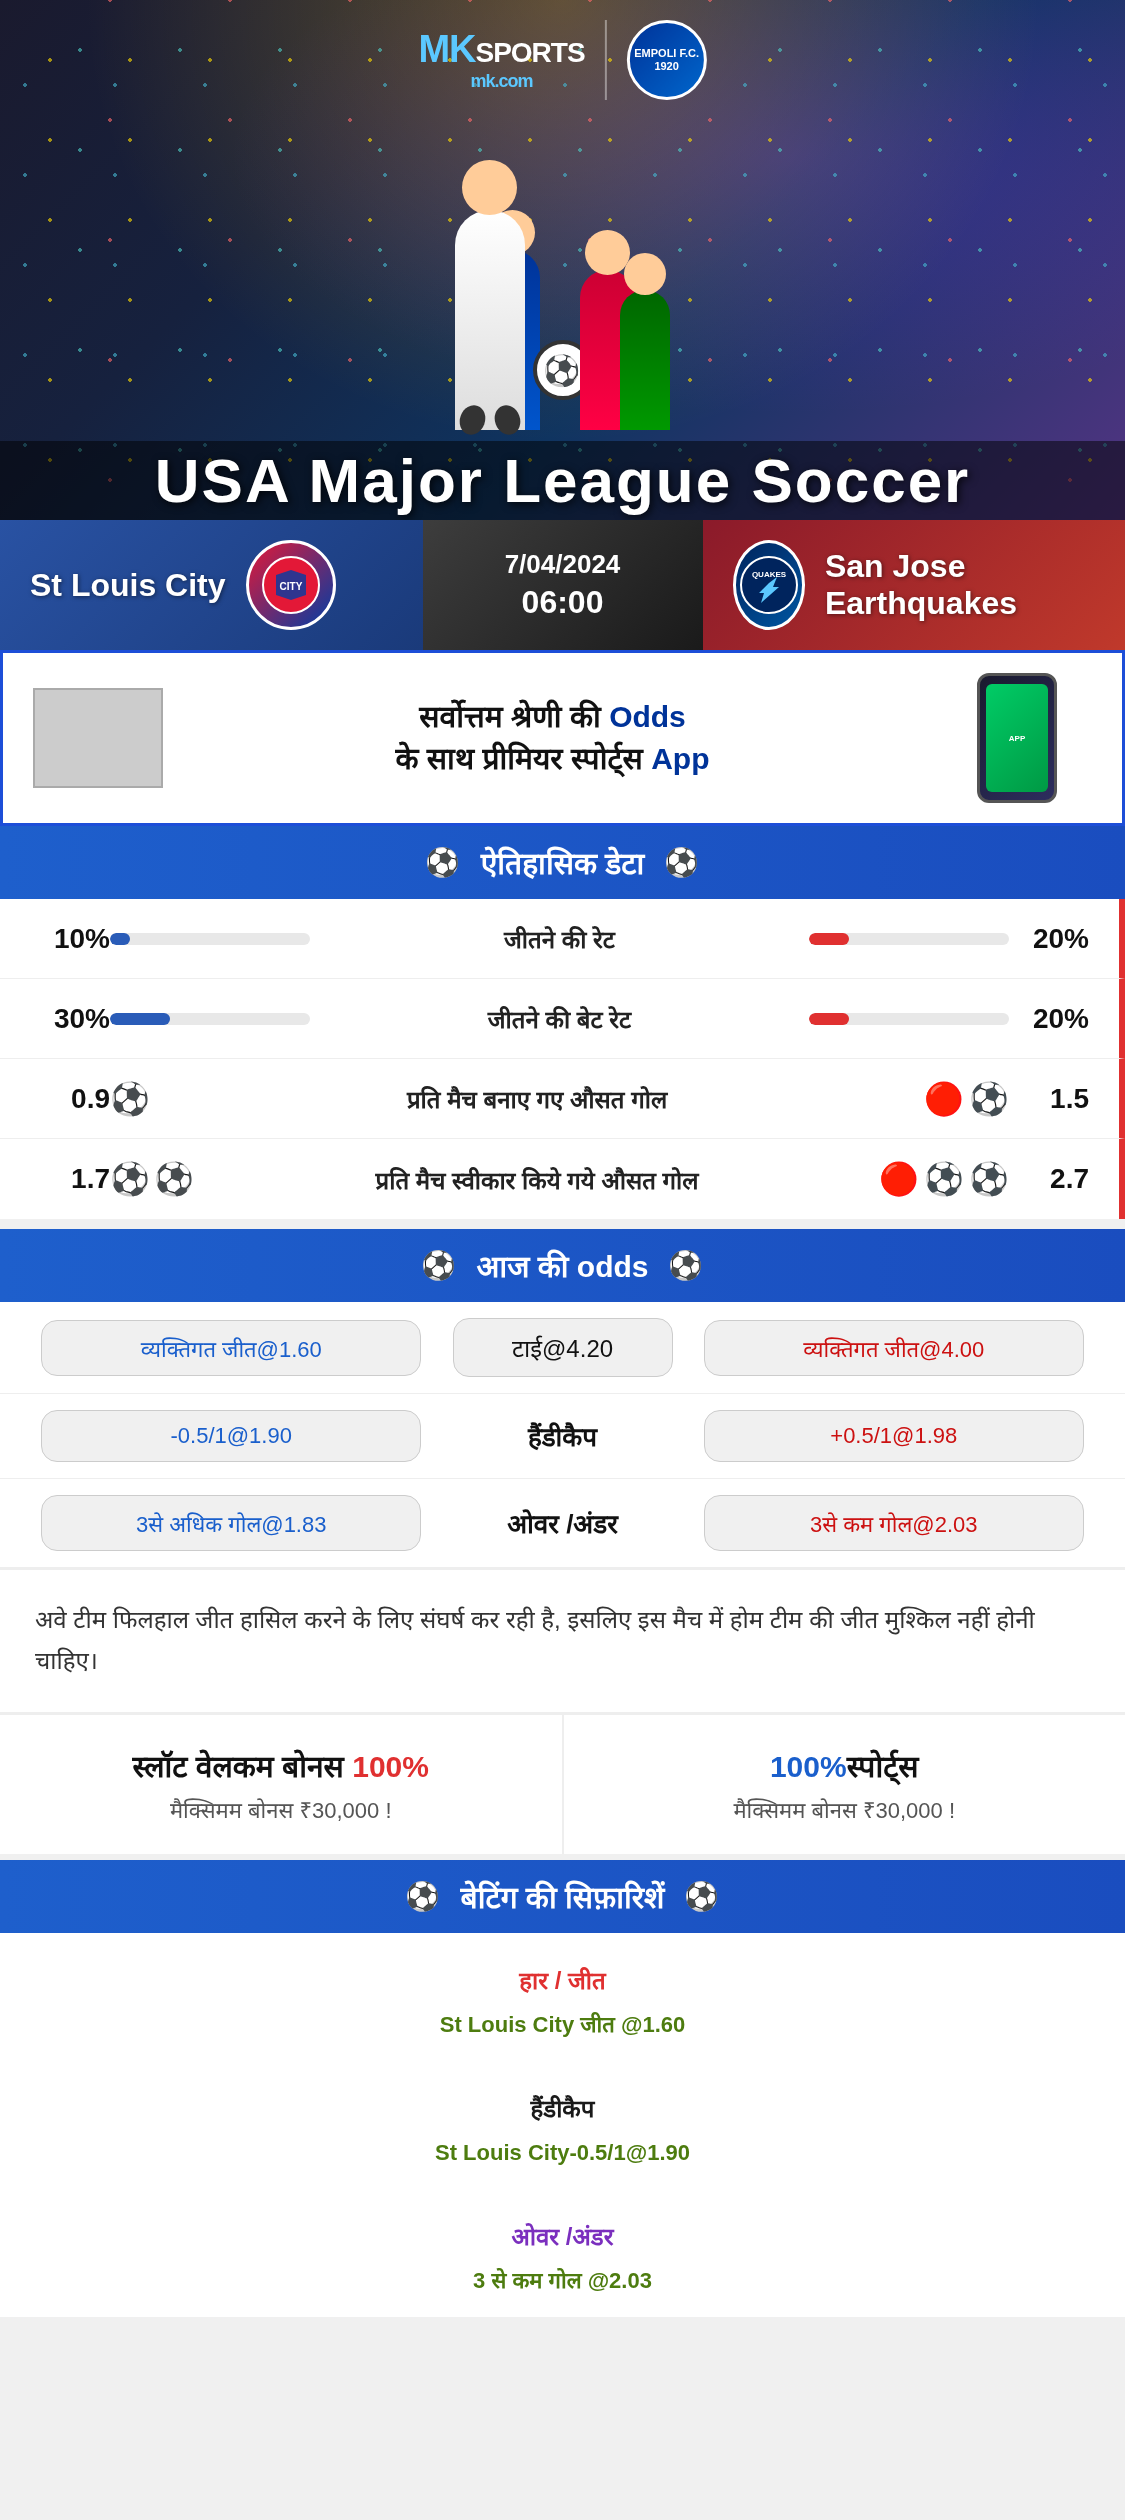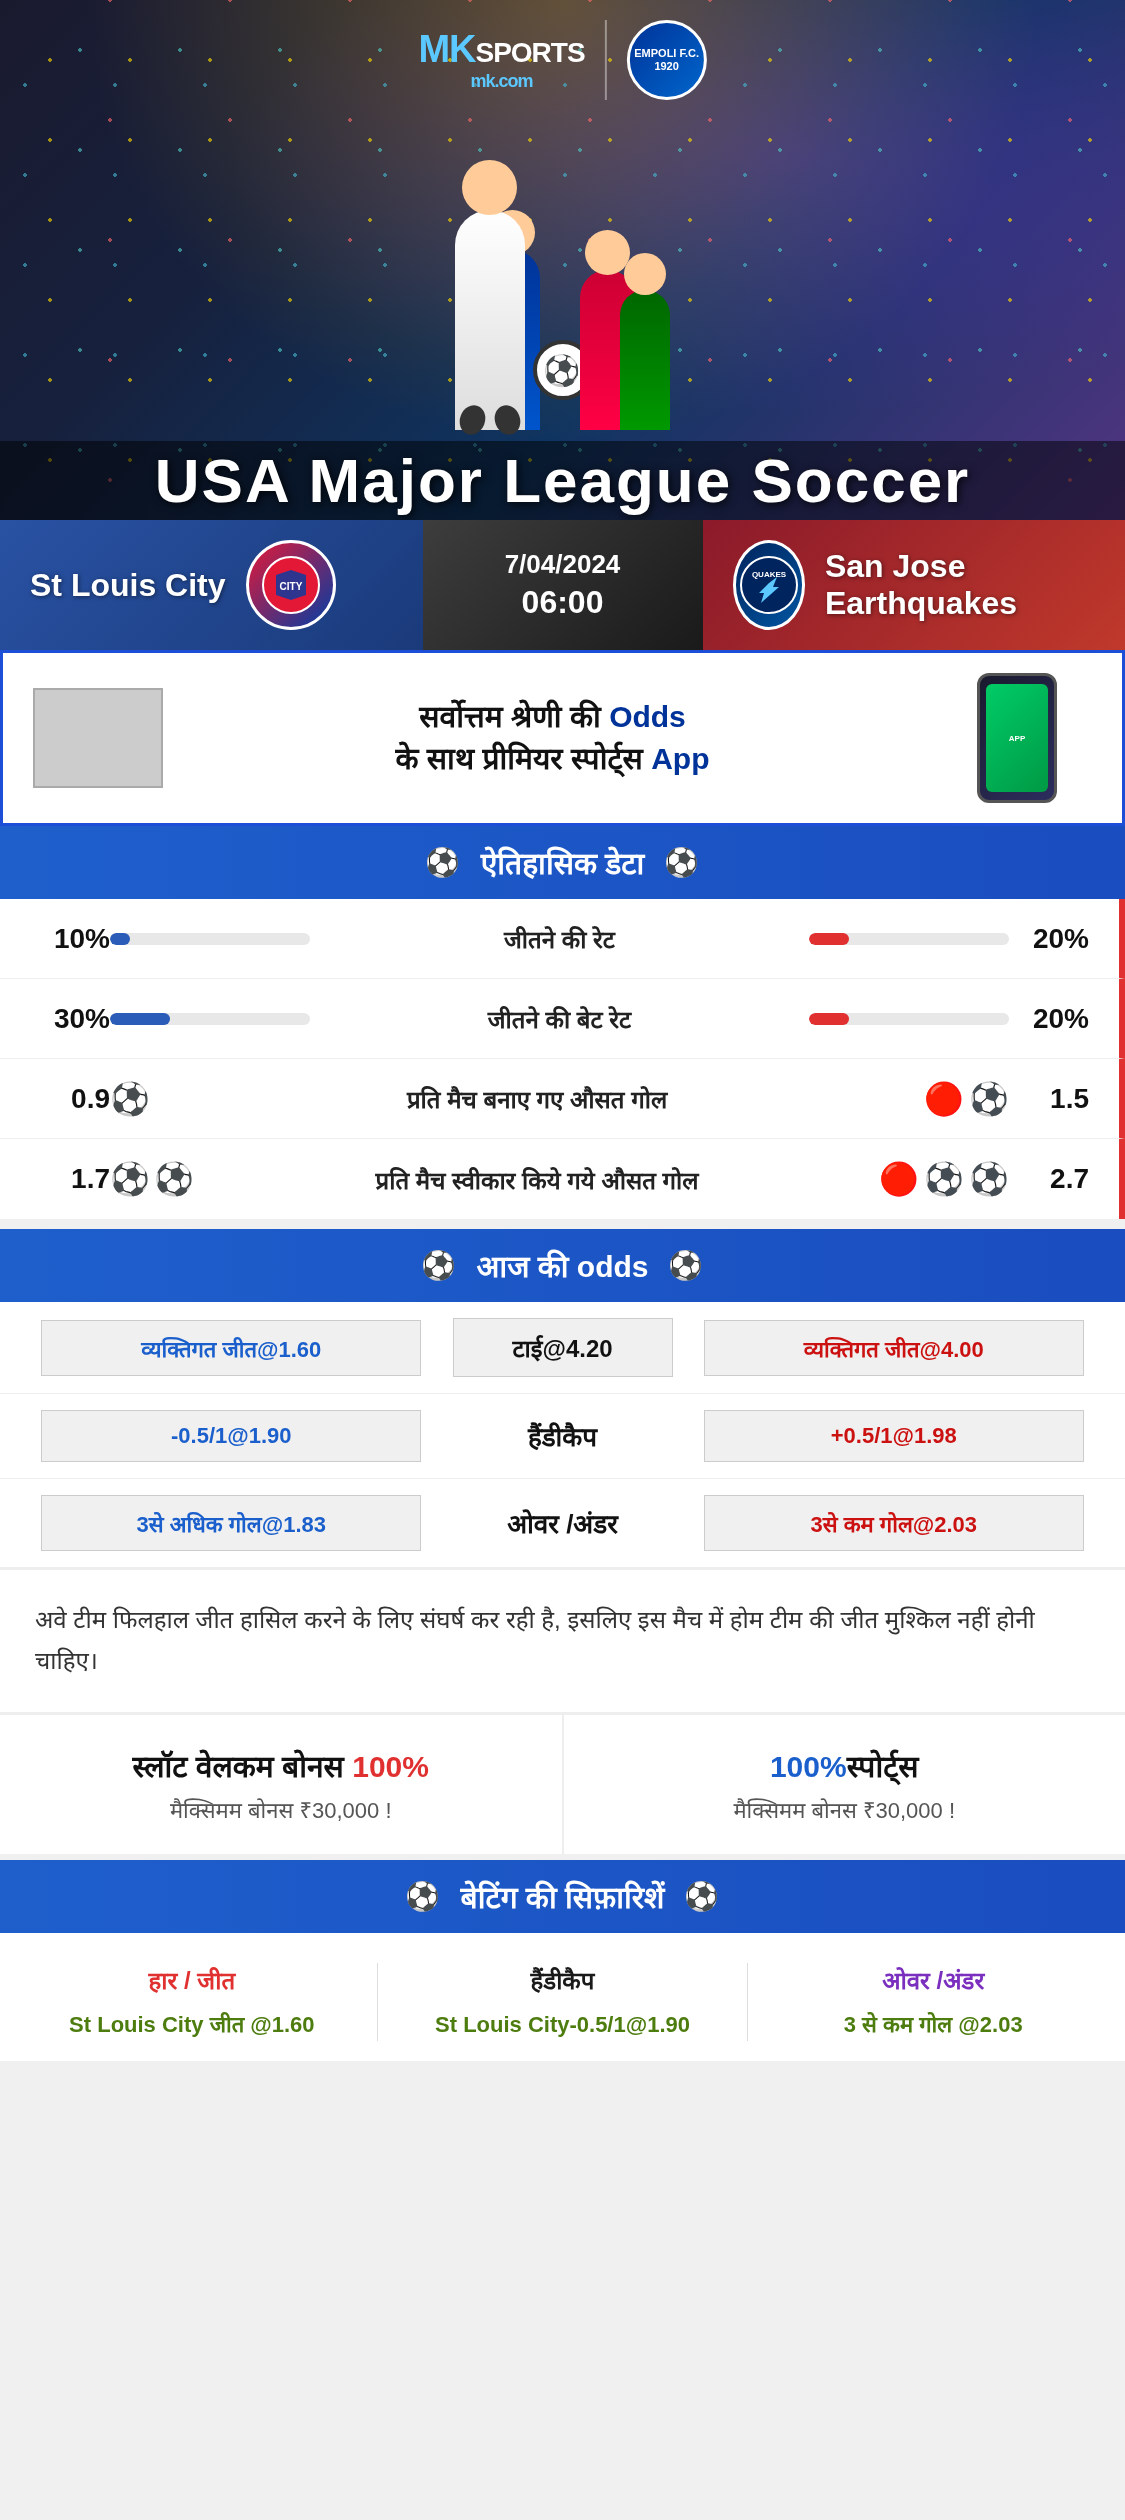--- a/index.html
+++ b/index.html
@@ -333,24 +333,24 @@
       color: #111;
     }
     .odds-cell-right {
       flex: 1;
       text-align: center;
     }
     .odds-btn {
       display: inline-block;
       background: #f0f0f0;
       border: 1.5px solid #ccc;
-      border-radius: 0;
+      border-radius: 16px;
       padding: 12px 20px;
       font-size: 22px;
-      font-weight: 700;
+      font-weight: 400;
       color: #1a5fcc;
       cursor: pointer;
       width: 90%;
     }
     .odds-btn-red {
       color: #cc1111;
     }
 
     
     .description-text {
@@ -391,20 +391,21 @@
 
     
     .bet-rec-section {
       background: white;
       margin-top: 6px;
     }
     .bet-rec-row {
       display: flex;
       padding: 30px 32px 20px;
       gap: 25px;
+      flex-direction: column;
     }
     .bet-rec-col {
       flex: 1;
       text-align: center;
     }
     .bet-rec-type {
       font-size: 24px;
       font-weight: 800;
       margin-bottom: 12px;
     }

